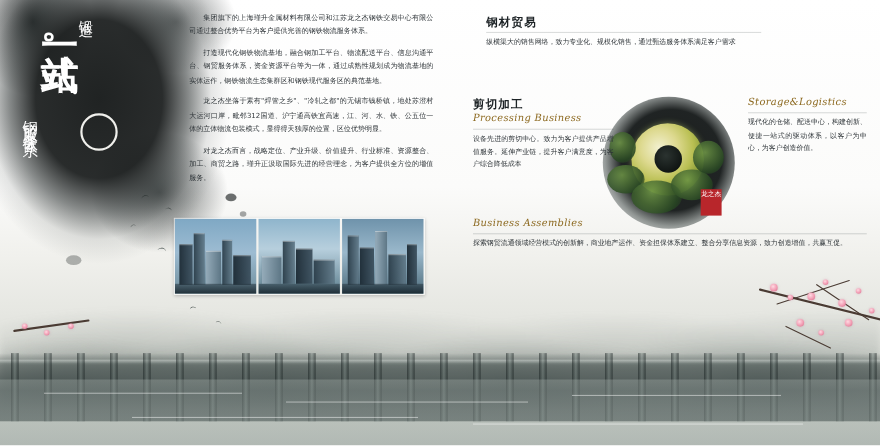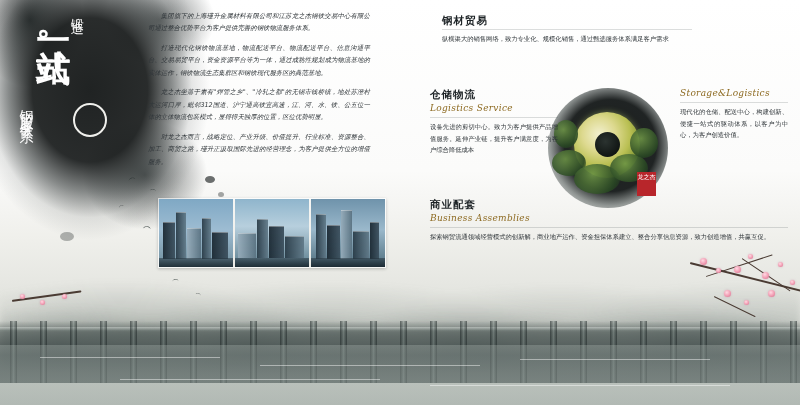--- a/index.html
+++ b/index.html
@@ -105,28 +105,27 @@
     line-height: 1.05;
     white-space: nowrap;
   }
   .vtitle-small  { left: 70px;  top: 8px;   font-size: 13px; letter-spacing: 3px; }
   .vtitle-big    { left: 35px;  top: 22px;  font-size: 34px; font-weight: 700; letter-spacing: 1px; }
   .vtitle-sub    { left: 16px;  top: 98px;  font-size: 14px; letter-spacing: 4px; line-height: 1.5; }
 
   
   .left-copy {
     position: absolute;
-    left: 148px;
+    left: 172px;
     top: 10px;
     width: 222px;
     color: #30363a;
     font-size: 6.4px;
     line-height: 1.95;
     text-align: justify;
-    font-style: italic;
   }
   .left-copy p { margin: 0 0 7px 0; text-indent: 2em; }
 
   
   .photo-strip {
     position: absolute;
     left: 158px;
     top: 198px;
     width: 226px;
     height: 68px;
@@ -327,21 +326,21 @@
   <div class="ink-splatter" style="left:218px;top:192px;width:6px;height:5px;opacity:.6;"></div>
   <div class="ink-splatter" style="left:60px;top:232px;width:14px;height:9px;opacity:.5;"></div>
   <div class="ink-circle"></div>
 
   <div class="vtitle vtitle-small">锻造</div>
   <div class="vtitle vtitle-big">一站式。</div>
   <div class="vtitle vtitle-sub">钢贸服务体系</div>
 
   <div class="left-copy">
     <p>集团旗下的上海瑾升金属材料有限公司和江苏龙之杰钢铁交易中心有限公司通过整合优势平台为客户提供完善的钢铁物流服务体系。</p>
-    <p>打造现代化钢铁物流基地，物流配送平台、物流配送平台、信息沟通平台、交易易贸平台，资金资源平台等为一体，通过成熟性规划成为物流基地的实体运作，钢铁物流生态集群区和钢铁现代服务区的典范基地。</p>
+    <p>打造现代化钢铁物流基地，融合钢加工平台、物流配送平台、信息沟通平台、钢贸服务体系，资金资源平台等为一体，通过成熟性规划成为物流基地的实体运作，钢铁物流生态集群区和钢铁现代服务区的典范基地。</p>
     <p>龙之杰坐落于素有"焊管之乡"、"冷轧之都"的无锡市钱桥镇，地处苏澄村大运河口岸，毗邻312国道、沪宁通高铁宜高速，江、河、水、铁、公五位一体的立体物流包装模式，显得得天独厚的位置，区位优势明显。</p>
     <p>对龙之杰而言，战略定位、产业升级、价值提升、行业标准、资源整合、加工、商贸之路，瑾升正汲取国际先进的经营理念，为客户提供全方位的增值服务。</p>
   </div>
 
   <div class="photo-strip">
     <div class="photo photo-a">
       <div class="bld dark" style="left:4px;  bottom:8px; width:12px; height:36px;"></div>
       <div class="bld" style="left:17px; bottom:8px; width:10px; height:46px;"></div>
       <div class="bld light" style="left:28px; bottom:8px; width:14px; height:30px;"></div>
       <div class="bld" style="left:43px; bottom:8px; width:9px;  height:40px;"></div>
@@ -379,34 +378,33 @@
 
   <div class="seal">龙之杰</div>
 
   <div class="sec sec-steel">
     <h3>钢材贸易</h3>
     <div class="rule"></div>
     <div class="body">纵横渠大的销售网络，致力专业化、规模化销售，通过甄选服务体系满足客户需求</div>
   </div>
 
   <div class="sec sec-proc">
-    <h3>仓储物流</h3>
-    <p class="en">Logistics Service</p>
+    <h3>剪切加工</h3>
+    <p class="en">Processing Business</p>
     <div class="rule"></div>
     <div class="body">设备先进的剪切中心。致力为客户提供产品增值服务。延伸产业链，提升客户满意度，为客户综合降低成本</div>
   </div>
 
   <div class="sec sec-store">
     <p class="en">Storage&amp;Logistics</p>
     <div class="rule"></div>
     <div class="body">现代化的仓储、配送中心，构建创新、便捷一站式的驱动体系，以客户为中心，为客户创造价值。</div>
   </div>
 
   <div class="sec sec-biz">
-    <h3>商业配套</h3>
     <p class="en">Business Assemblies</p>
     <div class="rule"></div>
     <div class="body">探索钢贸流通领域经营模式的创新解，商业地产运作、资金担保体系建立、整合分享信息资源，致力创造增值，共赢互促。</div>
   </div>
 
   <div>
     <div class="branch" style="left:690px; top:262px; width:120px; height:2px; transform:rotate(14deg);"></div>
     <div class="branch" style="left:706px; top:276px; width:70px;  height:1.4px; transform:rotate(-18deg);"></div>
     <div class="branch" style="left:742px; top:258px; width:58px;  height:1.2px; transform:rotate(34deg);"></div>
     <div class="branch" style="left:714px; top:296px; width:46px;  height:1.2px; transform:rotate(26deg);"></div>

